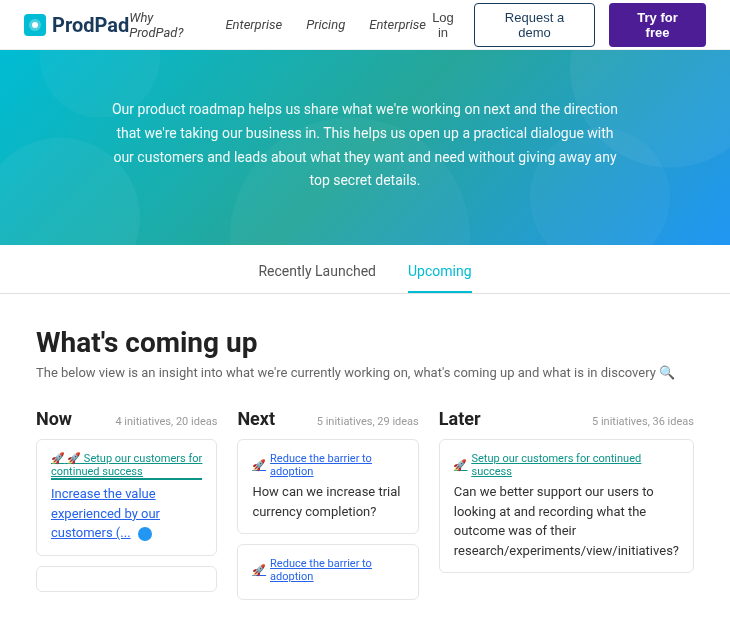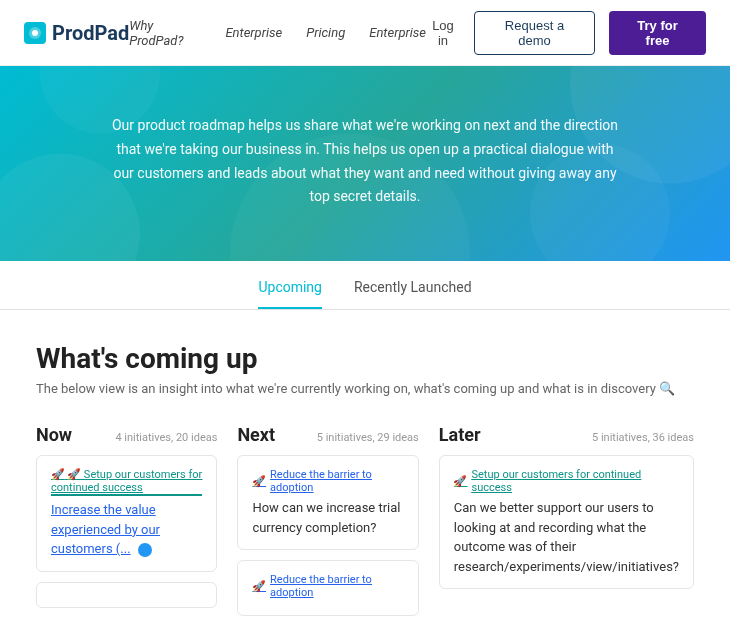--- a/index.html
+++ b/index.html
@@ -1,21 +1,21 @@
 <!DOCTYPE html>
 <html><head>
   <meta charset="utf-8">
   <style>
     * { box-sizing: border-box; margin: 0; padding: 0; }
     body { font-family: -apple-system, BlinkMacSystemFont, 'Segoe UI', Roboto, sans-serif; font-size: 14px; color: #333; background: #fff; }
 
     
     .navbar {
       display: flex; align-items: center; justify-content: space-between;
-      padding: 0 24px; height: 66px; background: #fff;
+      padding: 0 24px; height: 50px; background: #fff;
       border-bottom: 1px solid #eee;
     }
     .nav-logo { display: flex; align-items: center; gap: 6px; }
     .nav-logo-text { font-size: 20px; font-weight: 700; color: #1a3a5c; }
     .nav-logo-icon { width: 22px; height: 22px; background: #00bcd4; border-radius: 4px; display: flex; align-items: center; justify-content: center; color: white; font-size: 12px; font-weight: bold; }
     .nav-links { display: flex; gap: 24px; align-items: center; }
     .nav-links a { text-decoration: none; color: #444; font-size: 13px; font-style: italic; }
     .nav-actions { display: flex; align-items: center; gap: 14px; }
     .btn-login { background: none; border: none; cursor: pointer; color: #444; font-size: 13px; }
     .btn-demo { background: none; border: 1.5px solid #1a3a5c; color: #1a3a5c; padding: 6px 14px; border-radius: 4px; cursor: pointer; font-size: 13px; }
@@ -103,22 +103,22 @@
     <circle cx="60" cy="180" r="80" fill="rgba(255,255,255,0.05)"></circle>
     <circle cx="670" cy="30" r="100" fill="rgba(255,255,255,0.05)"></circle>
     <circle cx="350" cy="200" r="120" fill="rgba(255,255,255,0.04)"></circle>
     <circle cx="100" cy="20" r="60" fill="rgba(255,255,255,0.04)"></circle>
     <circle cx="600" cy="160" r="70" fill="rgba(255,255,255,0.04)"></circle>
   </svg>
   <p>Our product roadmap helps us share what we're working on next and the direction that we're taking our business in. This helps us open up a practical dialogue with our customers and leads about what they want and need without giving away any top secret details.</p>
 </section>
 
 <div class="tabs-bar">
+  <div class="tab-item">Recently Launched</div>
   <div class="tab-item active">Upcoming</div>
-  <div class="tab-item">Recently Launched</div>
 </div>
 
 <main class="main">
   <h2 class="section-title">What's coming up</h2>
   <p class="section-sub">The below view is an insight into what we're currently working on, what's coming up and what is in discovery 🔍</p>
 
   <div class="columns">
 
     <div>
       <div class="col-header">

